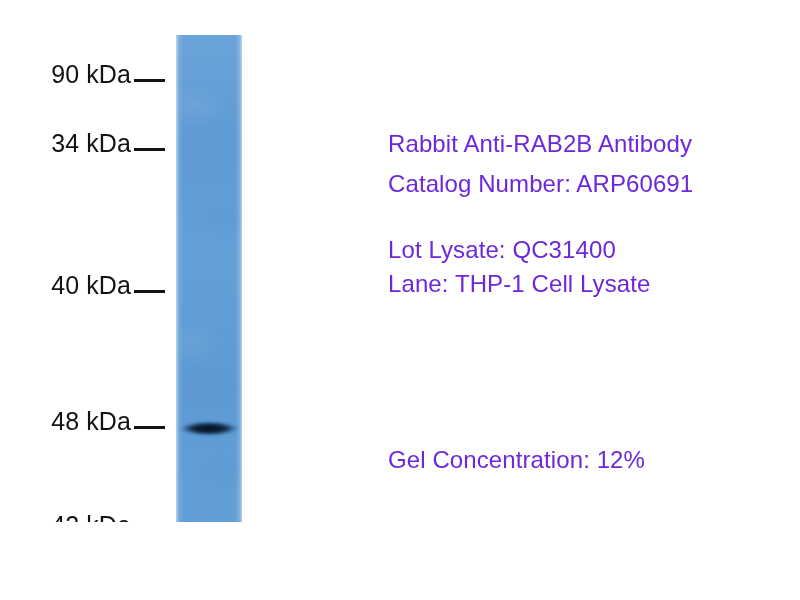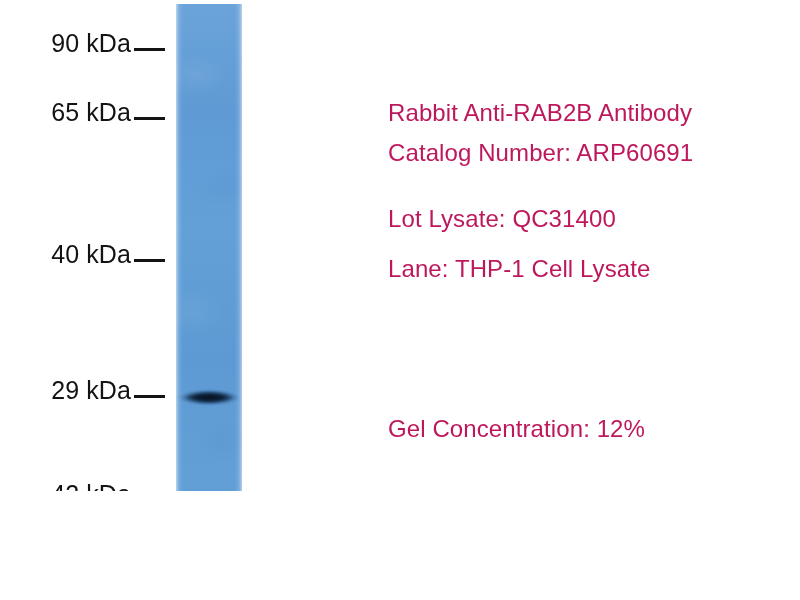--- a/index.html
+++ b/index.html
@@ -9,20 +9,21 @@
   }
   body {
     font-family: "Liberation Sans", sans-serif;
   }
   #blot-figure {
     position: relative;
     width: 800px;
     height: 491px;
     background: #ffffff;
     overflow: hidden;
+    margin-top: 31px;
   }
 
   
   #mw-ladder {
     position: absolute;
     left: 0;
     top: 0;
     width: 175px;
     height: 600px;
   }
@@ -124,61 +125,61 @@
     position: absolute;
     left: 388px;
     top: 0;
     width: 412px;
     height: 600px;
   }
   .info-line {
     position: absolute;
     left: 0;
     font-size: 24px;
-    color: #be185d;
+    color: #6d28d9;
     white-space: nowrap;
     letter-spacing: 0.1px;
   }
 </style>
 </head>
 <body>
 
 <div id="blot-figure">
 
   <div id="mw-ladder">
     <div class="mw-marker" style="top:29px;">
       <span class="mw-label">90 kDa</span>
       <span class="mw-tick"></span>
     </div>
     <div class="mw-marker" style="top:98px;">
-      <span class="mw-label">65 kDa</span>
+      <span class="mw-label">34 kDa</span>
       <span class="mw-tick"></span>
     </div>
     <div class="mw-marker" style="top:240px;">
       <span class="mw-label">40 kDa</span>
       <span class="mw-tick"></span>
     </div>
     <div class="mw-marker" style="top:376px;">
-      <span class="mw-label">29 kDa</span>
+      <span class="mw-label">48 kDa</span>
       <span class="mw-tick"></span>
     </div>
     <div class="mw-marker" style="top:480px;">
       <span class="mw-label">42 kDa</span>
       <span class="mw-tick"></span>
     </div>
   </div>
 
   <div id="gel-lane-wrap">
     <div id="gel-lane"></div>
     <div id="gel-lane-noise"></div>
     <div id="protein-band"></div>
     <div id="protein-band-core"></div>
   </div>
 
   <div id="info-panel">
     <div class="info-line" style="top:99px;">Rabbit Anti-RAB2B Antibody</div>
     <div class="info-line" style="top:139px;">Catalog Number: ARP60691</div>
     <div class="info-line" style="top:205px;">Lot Lysate: QC31400</div>
-    <div class="info-line" style="top:255px;">Lane: THP-1 Cell Lysate</div>
+    <div class="info-line" style="top:239px;">Lane: THP-1 Cell Lysate</div>
     <div class="info-line" style="top:415px;">Gel Concentration: 12%</div>
   </div>
 
 </div>
 
 </body></html>

